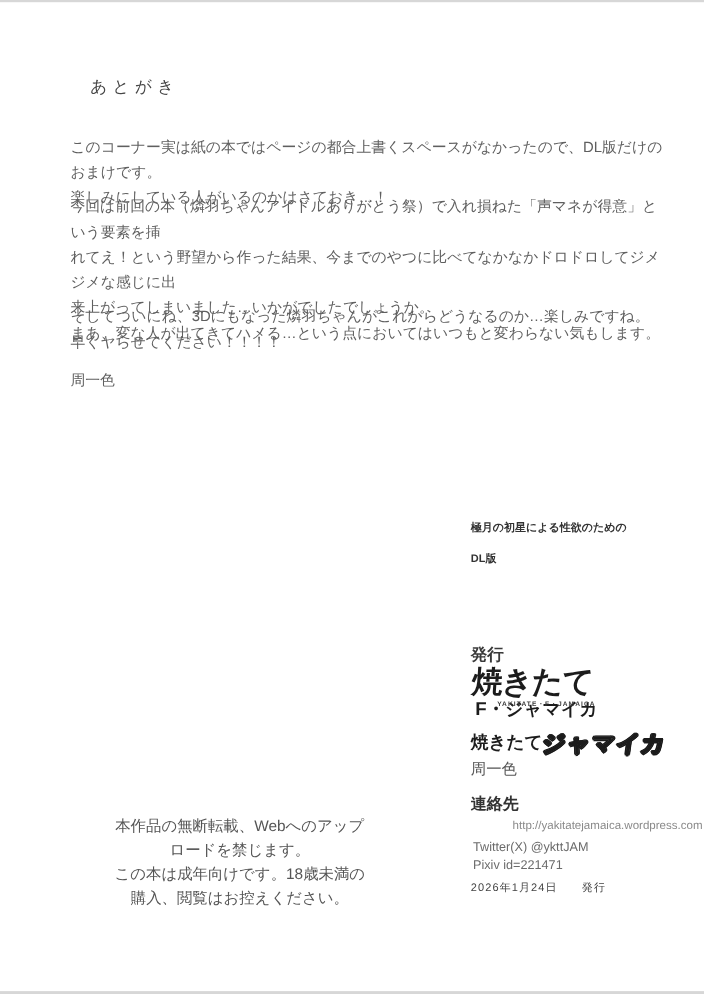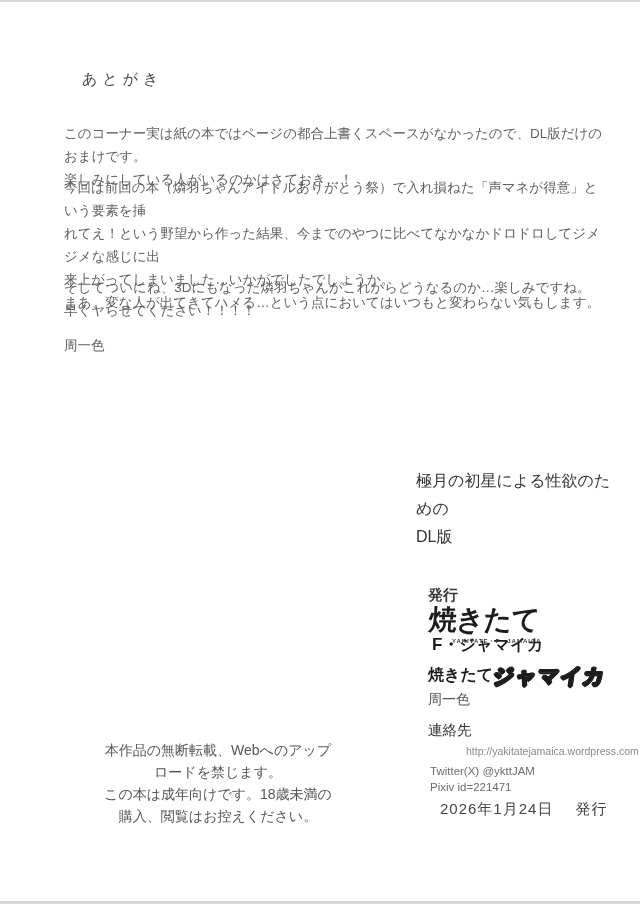--- a/index.html
+++ b/index.html
@@ -52,25 +52,25 @@
   .para2 { top: 176px; }
   .para3 { top: 276px; }
   .afterword-signature {
     left: 64px; top: 337px;
     font-size: 13.5px;
     color: #5f5f5f;
   }
 
   
   .book-title {
-    left: 416px; top: 467px;
+    left: 428px; top: 467px;
     width: 205px;
-    font-size: 16px;
+    font-size: 10px;
     line-height: 28px;
-    font-weight: 400;
+    font-weight: 700;
     color: #333333;
   }
   .publisher-label {
     left: 428px; top: 586px;
     font-size: 15px;
     font-weight: 600;
     color: #3a3a3a;
   }
   .logo-block { left: 428px; top: 606px; width: 180px; color: #1c1c1c; }
   .logo-top {
@@ -131,43 +131,43 @@
       1px 1px #1b1b1b, -1px -1px #1b1b1b, 1px -1px #1b1b1b, -1px 1px #1b1b1b;
   }
   .author-name {
     left: 428px; top: 691px;
     font-size: 14px;
     color: #555555;
   }
   .contact-label {
     left: 428px; top: 721px;
     font-size: 14.5px;
-    font-weight: 400;
+    font-weight: 700;
     color: #333333;
   }
   .website-url {
     left: 430px; top: 745px;
     font-size: 10.5px;
     color: #8a8a8a;
     margin-left: 36px;
   }
   .twitter-handle {
     left: 430px; top: 765px;
     font-size: 11.5px;
     color: #6b6b6b;
     text-align: center;
   }
   .pixiv-id {
     left: 430px; top: 781px;
     font-size: 11.5px;
     color: #6b6b6b;
   }
   .issue-row {
-    left: 440px; top: 800px;
-    font-size: 15px;
+    left: 428px; top: 800px;
+    font-size: 10px;
     color: #444444;
     letter-spacing: 1px;
   }
   .issue-label { margin-left: 22px; }
 
   
   .disclaimer {
     left: 78px; top: 739px;
     width: 280px;
     font-size: 14px;

